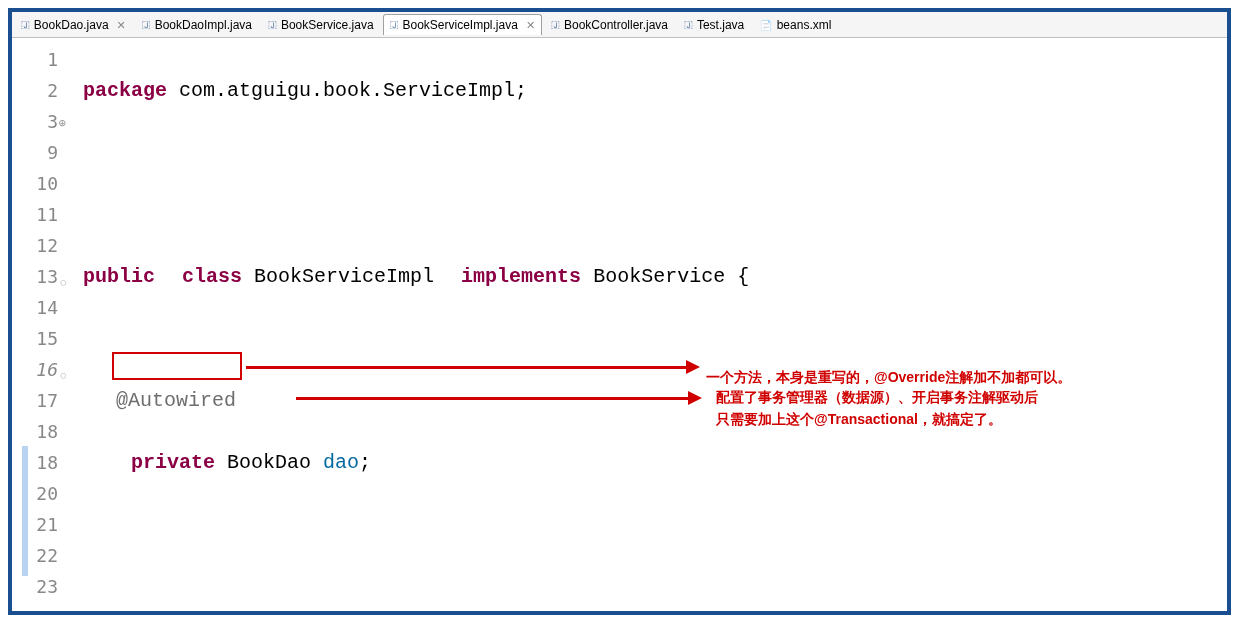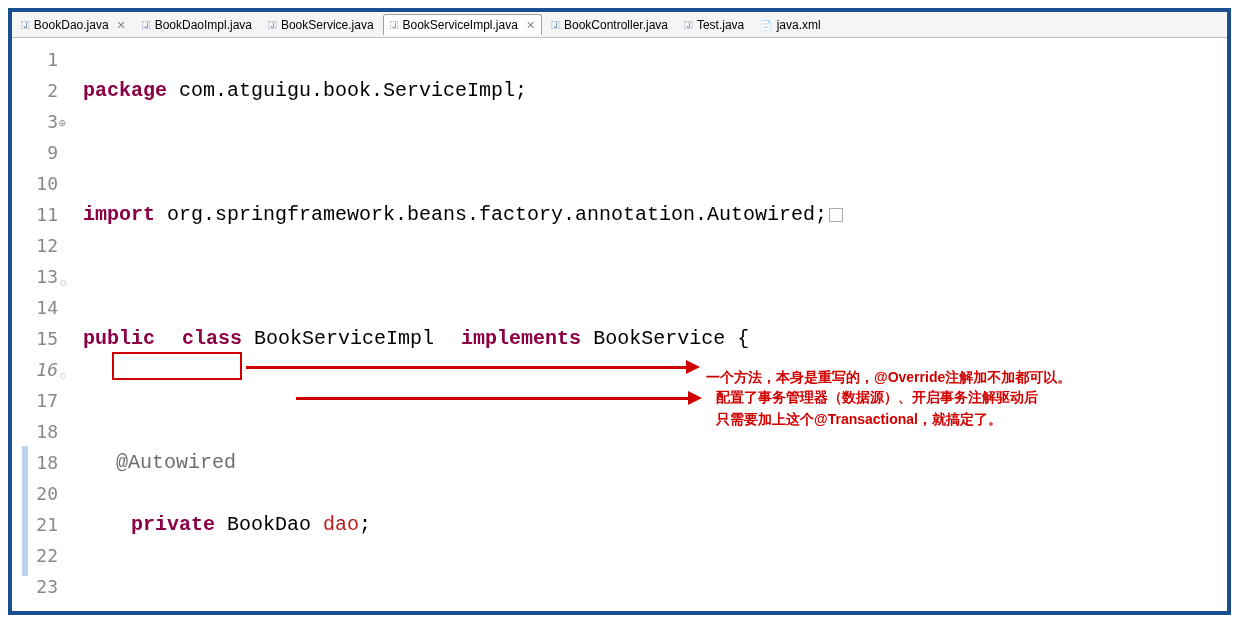--- a/index.html
+++ b/index.html
@@ -77,21 +77,21 @@
     flex: 1;
     font-size: 20px;
     line-height: 31px;
     padding-top: 6px;
     white-space: pre;
     color: #000;
     position: relative;
   }
   .kw { color: #8b0045; font-weight: bold; margin-left: 15px; }
   .ann { color: #6e6e6e; }
-  .var { color: #b91c1c; }
+  .var { color: #0369a1; }
   .highlight-box {
     border: 2px solid #d00000;
     position: absolute;
     pointer-events: none;
   }
   .arrow-line {
     position: absolute;
     height: 3px;
     background: #d00000;
     pointer-events: none;
@@ -155,21 +155,21 @@
     <div class="tab">
       <span class="jicon">🇯</span>
       <span>BookController.java</span>
     </div>
     <div class="tab">
       <span class="jicon">🇯</span>
       <span>Test.java</span>
     </div>
     <div class="tab">
       <span class="jicon">📄</span>
-      <span>java.xml</span>
+      <span>beans.xml</span>
     </div>
   </div>
 
   <div class="editor">
     <div class="lmarker">
       <div class="blue-strip" style="top:408px;height:130px;"></div>
     </div>
     <div class="gutter">
       <div>1</div>
       <div>2</div>
@@ -187,21 +187,20 @@
       <div>18</div>
       <div>20</div>
       <div>21</div>
       <div>22</div>
       <div>23</div>
     </div>
 
     <div class="code">
 <div><span class="kw">package</span><span> com.atguigu.book.ServiceImpl;</span></div>
 <div> </div>
-<div><span class="kw">import</span><span> org.springframework.beans.factory.annotation.Autowired;</span><span class="box-after-import"></span></div>
 <div> </div>
 <div><span class="kw">public</span> <span class="kw">class</span><span> BookServiceImpl </span><span class="kw">implements</span><span> BookService {</span></div>
 <div> </div>
 <div><span class="ann">    @Autowired</span></div>
 <div><span class="kw">    private</span><span> BookDao </span><span class="var">dao</span><span>;</span></div>
 
 
 
 
 

